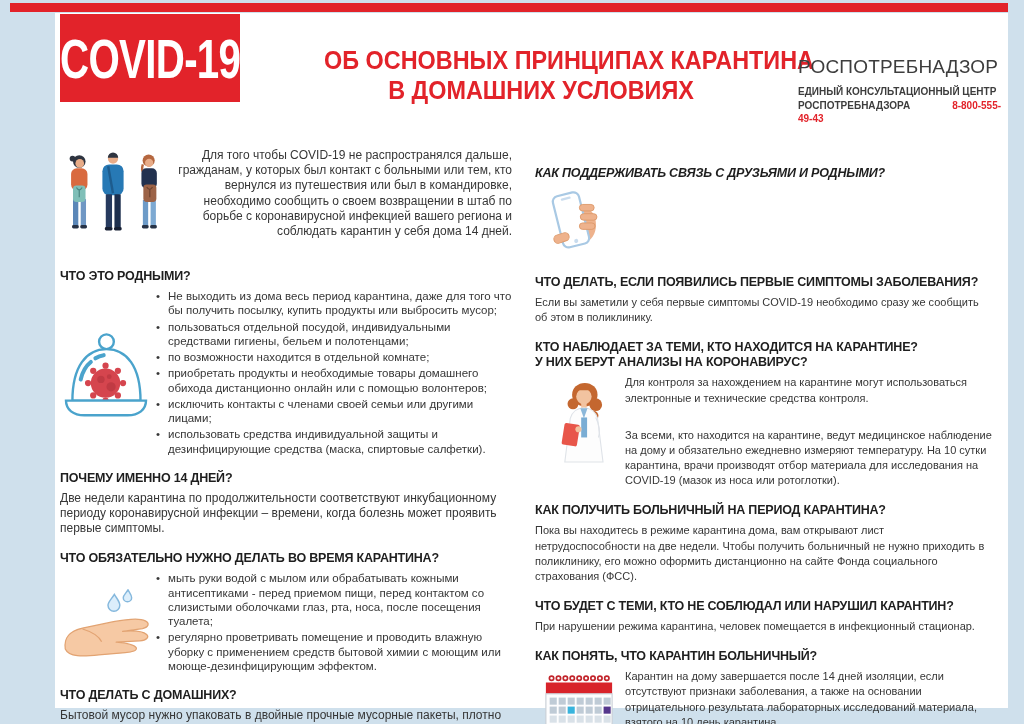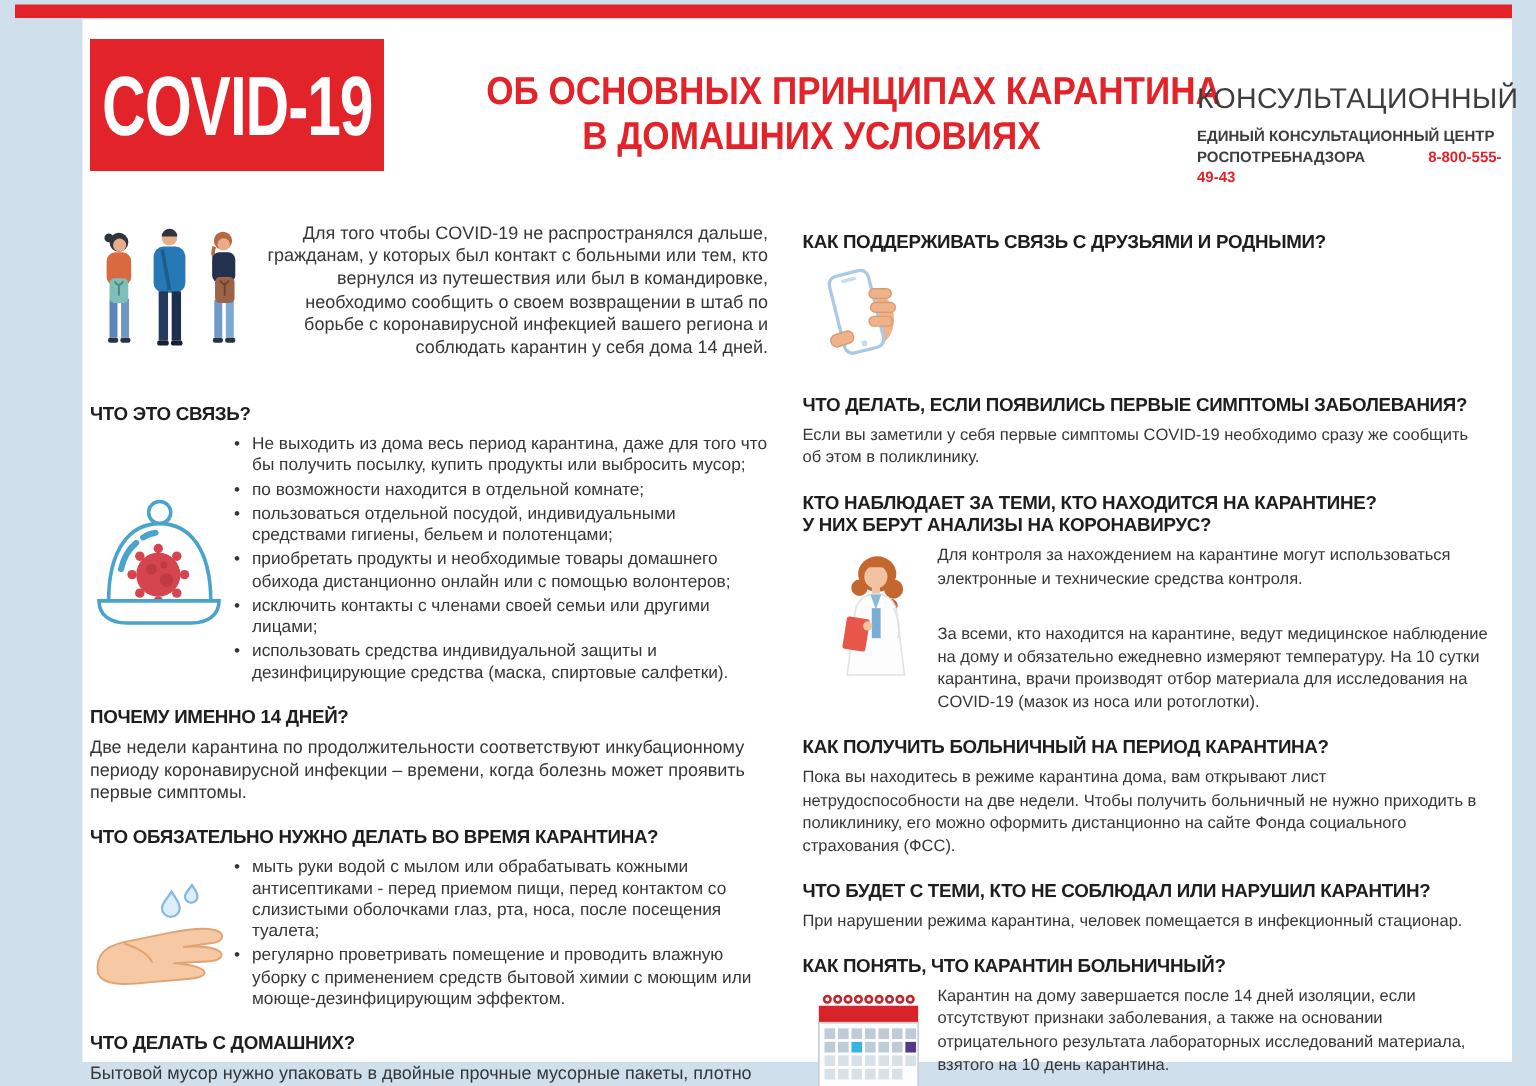--- a/index.html
+++ b/index.html
@@ -9,40 +9,40 @@
     font-family:"Liberation Sans", sans-serif;
     position:relative;
     overflow:hidden;
     color:#333;
   }
   .top-strip { position:absolute; left:10px; top:3px; width:998px; height:9px; background:#e2232a; }
   .card { position:absolute; left:55px; top:13px; width:953px; height:695px; background:#ffffff; }
 
   
   .covid-badge {
-    position:absolute; left:60px; top:26px; width:196px; height:88px;
+    position:absolute; left:60px; top:14px; width:180px; height:88px;
     background:#e2232a; color:#fff; display:flex; align-items:center; justify-content:center;
   }
   .covid-badge span { font-size:56px; font-weight:bold; letter-spacing:-1px; transform:scaleX(.72); white-space:nowrap; }
   .main-title {
     position:absolute; left:300px; top:46px; width:482px; text-align:center;
     color:#e2232a; font-weight:bold; font-size:26px; line-height:1.15;
   }
   .main-title div { transform:scaleX(.9); transform-origin:center; white-space:nowrap; }
   .org-block { position:absolute; left:798px; top:56px; width:205px; }
   .org-name { font-size:19px; color:#3d3d3d; letter-spacing:.2px; white-space:nowrap; }
   .org-sub { margin-top:7px; font-size:10px; font-weight:bold; color:#3d3d3d; line-height:1.35; }
   .org-phone { color:#e2232a; margin-left:5px;padding-left:37px; }
 
   
   .col-left  { position:absolute; left:60px;  top:148px; width:452px; }
   .col-right { position:absolute; left:535px; top:150px; width:457px; }
 
   .h { font-size:12.5px; font-weight:bold; color:#1e1e1e; letter-spacing:-.2px; margin:15px 0 5px; line-height:1.2; }
-  .h.first { margin-top:4px; }
+  .h.first { margin-top:16px;font-style:italic; }
   .p  { font-size:12px; line-height:1.27; color:#363636; }
   .col-right .p { font-size:11px; line-height:1.38; }
 
   .intro-row { display:flex; }
   .intro-row .illus { width:112px; flex:none; }
   .intro-row .p { flex:1;text-align:right; }
 
   .gutter { position:relative; padding-left:95px; min-height:70px; }
   .gutter .g-icon { position:absolute; left:2px; }
   .bullet { position:relative; padding-left:13px; font-size:11.5px; line-height:1.24; color:#363636; margin-bottom:2px; }
@@ -63,21 +63,21 @@
 <div class="covid-badge">
   <span>COVID-19</span>
 </div>
 
 <div class="main-title">
   <div>ОБ ОСНОВНЫХ ПРИНЦИПАХ КАРАНТИНА</div>
   <div>В ДОМАШНИХ УСЛОВИЯХ</div>
 </div>
 
 <div class="org-block">
-  <div class="org-name">КОНСУЛЬТАЦИОННЫЙ</div>
+  <div class="org-name">РОСПОТРЕБНАДЗОР</div>
   <div class="org-sub">
     <div>ЕДИНЫЙ КОНСУЛЬТАЦИОННЫЙ ЦЕНТР</div>
     <div><span>РОСПОТРЕБНАДЗОРА</span><span class="org-phone">8-800-555-49-43</span></div>
   </div>
 </div>
 
 <div class="col-left">
 
   <div class="intro-row">
     <div class="illus">
@@ -113,21 +113,21 @@
         <rect x="85" y="79" width="7" height="3.5" rx="1.5" fill="#263246"></rect>
         <rect x="93.5" y="79" width="7" height="3.5" rx="1.5" fill="#263246"></rect>
         <rect x="86.5" y="37" width="13.5" height="18" rx="3.5" fill="#9c6347"></rect>
         <path d="M90 39.5 q3 5 6 0" stroke="#6e4430" stroke-width="1.3" fill="none"></path>
         <line x1="93.2" y1="41.5" x2="93.2" y2="50" stroke="#6e4430" stroke-width="1.3"></line>
       </svg>
     </div>
     <div class="p">Для того чтобы COVID-19 не распространялся дальше, гражданам, у которых был контакт с больными или тем, кто вернулся из путешествия или был в командировке, необходимо сообщить о своем возвращении в штаб по борьбе с коронавирусной инфекцией вашего региона и соблюдать карантин у себя дома 14 дней.</div>
   </div>
 
-  <div class="h">ЧТО ЭТО СВЯЗЬ?</div>
+  <div class="h">ЧТО ЭТО РОДНЫМИ?</div>
   <div class="gutter">
     <span class="g-icon" style="top:38px;">
       <svg width="88" height="92" viewBox="0 0 95 100">
         <circle cx="48" cy="16" r="8" fill="#fff" stroke="#4aa3cc" stroke-width="2.6"></circle>
         <path d="M11 80 C11 43 26 24 48 24 C70 24 85 43 85 80 Z" fill="#fff" stroke="#4aa3cc" stroke-width="2.6"></path>
         <circle cx="47" cy="61" r="16" fill="#d5454e"></circle>
         <g fill="#d5454e">
           <circle cx="66" cy="61" r="3.4"></circle>
             <circle cx="60.4" cy="74.4" r="3.4"></circle>
           <circle cx="47" cy="80" r="3.4"></circle>
@@ -139,22 +139,22 @@
         </g>
         <circle cx="42" cy="57" r="4" fill="#c03a43"></circle>
         <circle cx="53" cy="65" r="5" fill="#c03a43"></circle>
         <circle cx="51" cy="54" r="2.6" fill="#c03a43"></circle>
         <path d="M20 57 C22 48 26 42 31 38" stroke="#4aa3cc" stroke-width="4.4" stroke-linecap="round" fill="none"></path>
         <path d="M36 34 C39 32 42 31 45 30.6" stroke="#4aa3cc" stroke-width="4.4" stroke-linecap="round" fill="none"></path>
         <path d="M4 80 L91 80 C91 90 83 96 71 96 L24 96 C12 96 4 90 4 80 Z" fill="#fff" stroke="#4aa3cc" stroke-width="2.6"></path>
       </svg>
     </span>
     <div class="bullet">Не выходить из дома весь период карантина, даже для того что бы получить посылку, купить продукты или выбросить мусор;</div>
+    <div class="bullet">пользоваться отдельной посудой, индивидуальными средствами гигиены, бельем и полотенцами;</div>
     <div class="bullet">по возможности находится в отдельной комнате;</div>
-    <div class="bullet">пользоваться отдельной посудой, индивидуальными средствами гигиены, бельем и полотенцами;</div>
     <div class="bullet">приобретать продукты и необходимые товары домашнего обихода дистанционно онлайн или с помощью волонтеров;</div>
     <div class="bullet">исключить контакты с членами своей семьи или другими лицами;</div>
     <div class="bullet">использовать средства индивидуальной защиты и дезинфицирующие средства (маска, спиртовые салфетки).</div>
   </div>
 
   <div class="h">ПОЧЕМУ ИМЕННО 14 ДНЕЙ?</div>
   <div class="p">Две недели карантина по продолжительности соответствуют инкубационному периоду коронавирусной инфекции – времени, когда болезнь может проявить первые симптомы.</div>
 
   <div class="h">ЧТО ОБЯЗАТЕЛЬНО НУЖНО ДЕЛАТЬ ВО ВРЕМЯ КАРАНТИНА?</div>
   <div class="gutter">

